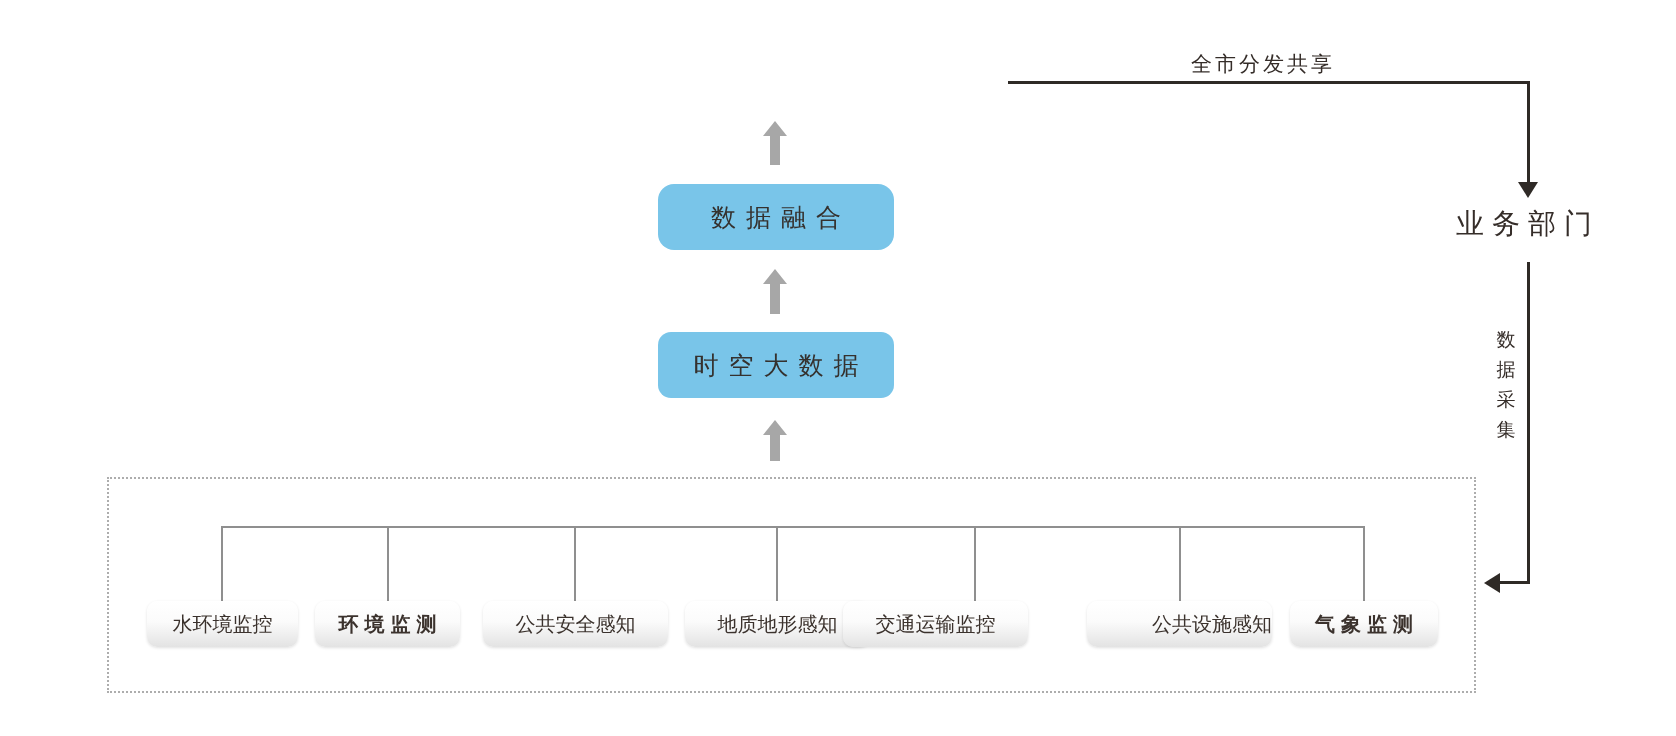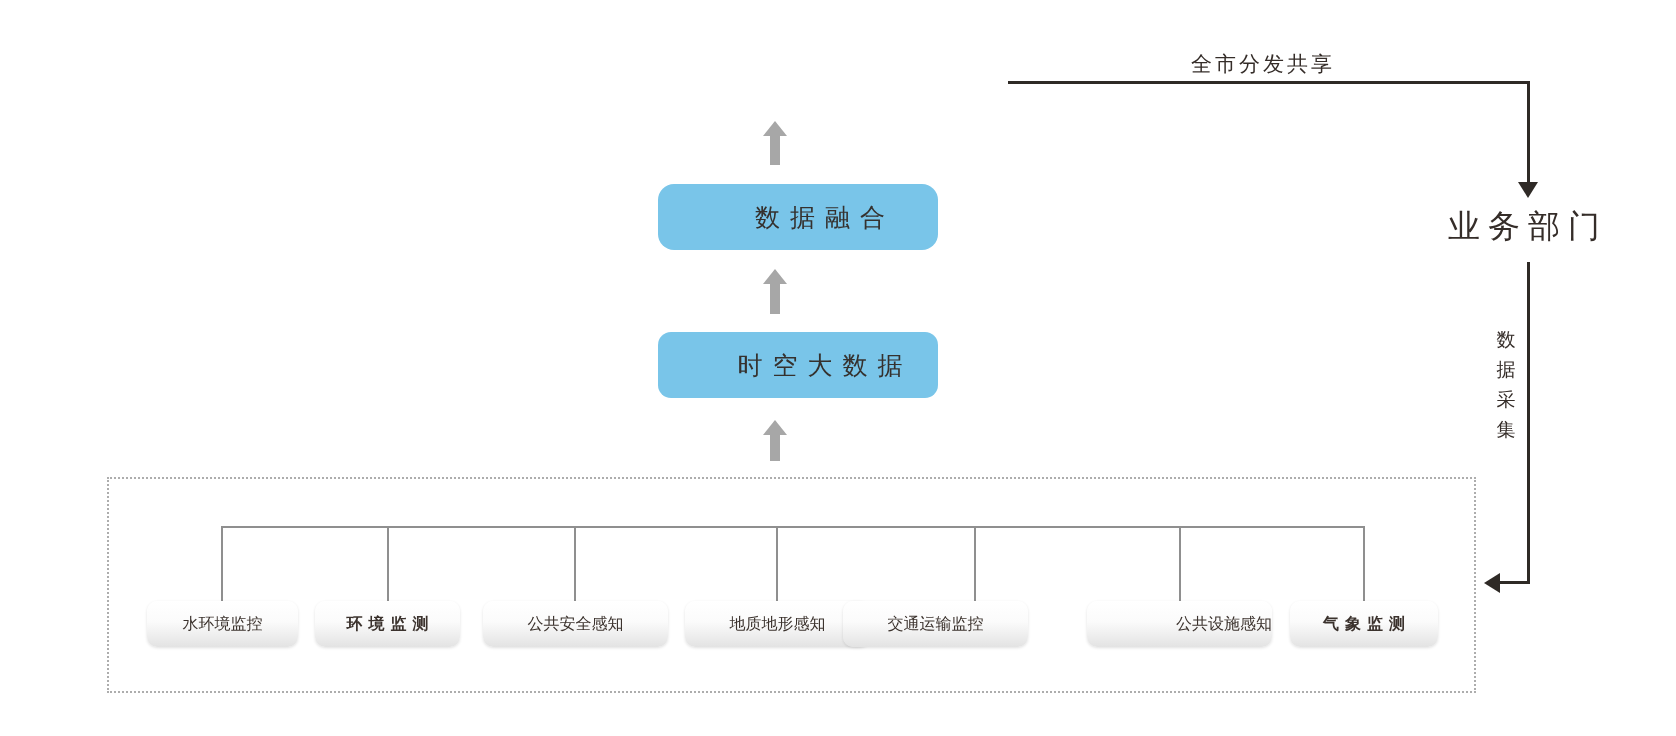--- a/index.html
+++ b/index.html
@@ -32,42 +32,42 @@
     border-top:10px solid transparent;border-bottom:10px solid transparent;
     border-right:16px solid #2f2a26;
   }
 
   .share-label{
     position:absolute;left:1163px;top:50px;width:200px;
     font-size:21px;letter-spacing:3px;text-align:center;color:#352d29;white-space:nowrap;
   }
   .dept-label{
     position:absolute;left:1428px;top:205px;width:200px;
-    font-size:32px;letter-spacing:8px;text-align:center;color:#352d29;white-space:nowrap;
+    font-size:28px;letter-spacing:8px;text-align:center;color:#352d29;white-space:nowrap;
   }
   .collect-label{
     position:absolute;left:1494px;top:324px;width:24px;
     font-size:19px;color:#352d29;text-align:center;
   }
   .collect-label div{line-height:30px;height:30px;}
 
   
   .up-arrow{position:absolute;display:flex;flex-direction:column;align-items:center;}
   .up-arrow .head{
     width:0;height:0;
     border-left:12px solid transparent;border-right:12px solid transparent;
     border-bottom:15px solid #a7a7a7;
   }
   .up-arrow .shaft{width:10px;flex:1;background:#a7a7a7;}
 
   
   .blue-box{
     position:absolute;left:658px;width:236px;height:66px;
     background:#79c5e9;border-radius:16px;
-    display:flex;align-items:center;justify-content:center;padding-left:44px;
+    display:flex;align-items:center;justify-content:center;
   }
   .blue-box span{
     font-size:25px;letter-spacing:10px;text-indent:10px;
     color:#35312e;font-weight:500;white-space:nowrap;
   }
 
   
   .dotted-box{
     position:absolute;left:107px;top:477px;width:1369px;height:216px;
     border:2px dotted #adadad;box-sizing:border-box;
@@ -80,21 +80,21 @@
 
   
   .sensor-box{
     position:absolute;top:601px;height:46px;
     background:linear-gradient(180deg,#ffffff 0%,#fbfbfb 45%,#e3e3e3 100%);
     border-radius:10px;
     box-shadow:0 1px 3px rgba(0,0,0,0.12);
     display:flex;align-items:center;justify-content:center;
   }
   .sensor-box span{
-    font-size:16px;color:#3b322d;font-weight:500;white-space:nowrap;
+    font-size:20px;color:#3b322d;font-weight:500;white-space:nowrap;
   }
   .sensor-box span.spaced{letter-spacing:6px;text-indent:6px;font-weight:bold;}
 </style>
 </head>
 <body>
 
 <div class="canvas">
 
 
   <div class="share-label">全市分发共享</div>

